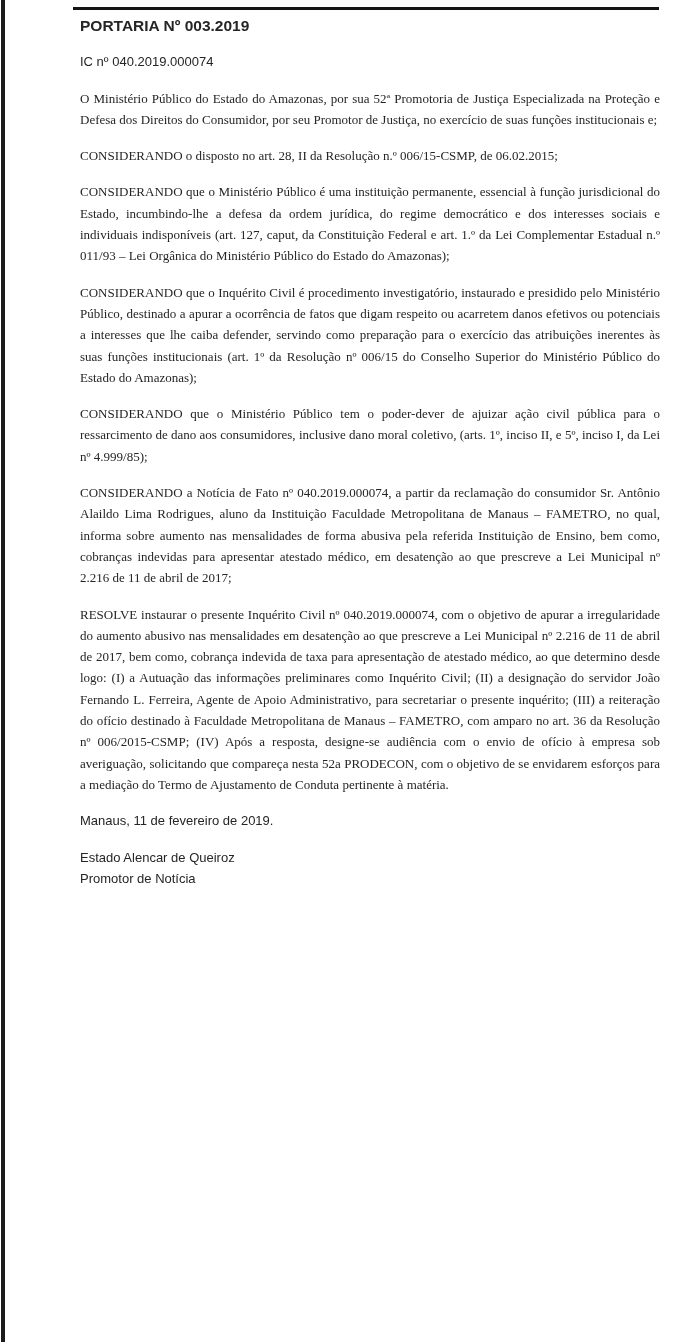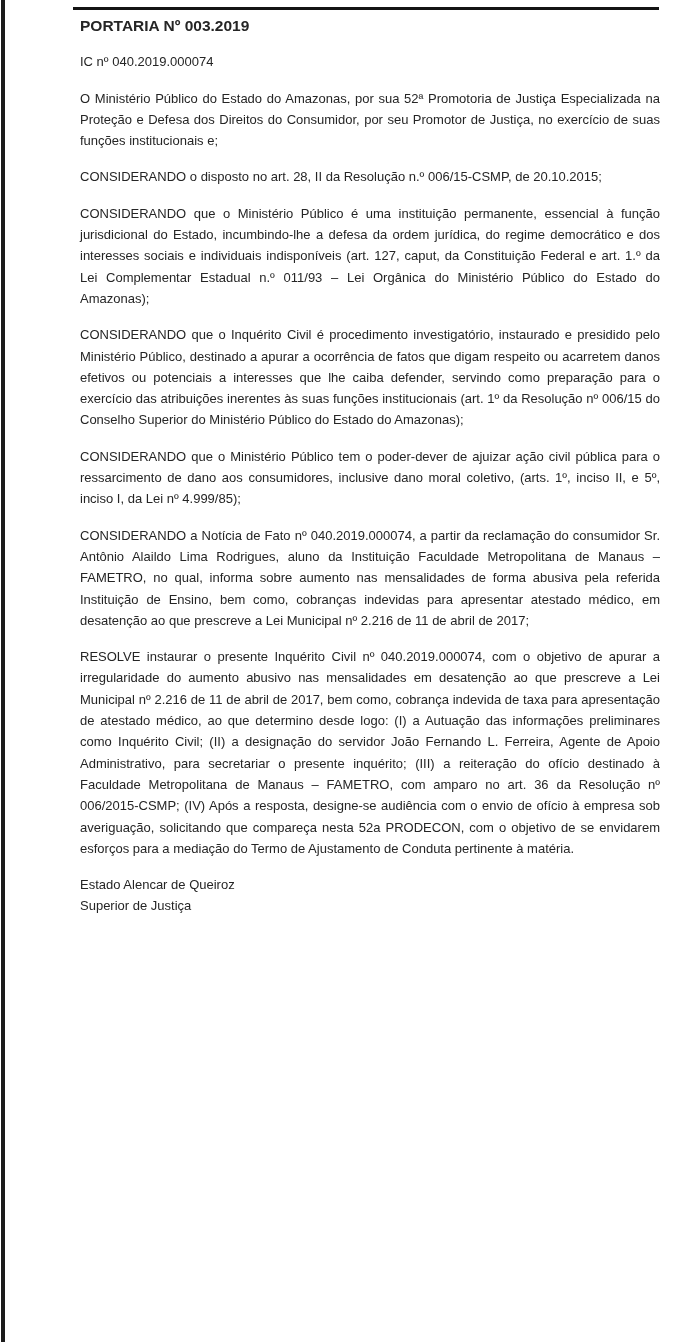--- a/index.html
+++ b/index.html
@@ -44,20 +44,21 @@
     line-height: 21.3px;
     font-weight: normal;
   }
   .content h1 {
     margin-top: 0;
     font-weight: bold;
     font-size: 15.5px;
   }
   .para {
     text-align: justify;
+    font-family: Liberation Serif, serif;
   }
   .sig-block p {
     margin: 0;
   }
   .sig-block {
     margin-top: 15px;
   }
 </style>
 </head>
 <body>
@@ -65,27 +66,28 @@
 <div class="page">
   <div class="left-bar"></div>
   <div class="top-rule"></div>
 
   <div class="content">
     <h1>PORTARIA Nº 003.2019</h1>
 
     <p>IC nº 040.2019.000074</p>
 
     <p class="para">O Ministério Público do Estado do Amazonas, por sua 52ª Promotoria de Justiça Especializada na Proteção e Defesa dos Direitos do Consumidor, por seu Promotor de Justiça, no exercício de suas funções institucionais e;</p>
-    <p class="para">CONSIDERANDO o disposto no art. 28, II da Resolução n.º 006/15-CSMP, de 20.10.2015;</p>
+    <p class="para">CONSIDERANDO o disposto no art. 28, II da Resolução n.º 006/15-CSMP, de 06.02.2015;</p>
     <p class="para">CONSIDERANDO que o Ministério Público é uma instituição permanente, essencial à função jurisdicional do Estado, incumbindo-lhe a defesa da ordem jurídica, do regime democrático e dos interesses sociais e individuais indisponíveis (art. 127, caput, da Constituição Federal e art. 1.º da Lei Complementar Estadual n.º 011/93 – Lei Orgânica do Ministério Público do Estado do Amazonas);</p>
     <p class="para">CONSIDERANDO que o Inquérito Civil é procedimento investigatório, instaurado e presidido pelo Ministério Público, destinado a apurar a ocorrência de fatos que digam respeito ou acarretem danos efetivos ou potenciais a interesses que lhe caiba defender, servindo como preparação para o exercício das atribuições inerentes às suas funções institucionais (art. 1º da Resolução nº 006/15 do Conselho Superior do Ministério Público do Estado do Amazonas);</p>
     <p class="para">CONSIDERANDO que o Ministério Público tem o poder-dever de ajuizar ação civil pública para o ressarcimento de dano aos consumidores, inclusive dano moral coletivo, (arts. 1º, inciso II, e 5º, inciso I, da Lei nº 4.999/85);</p>
     <p class="para">CONSIDERANDO a Notícia de Fato nº 040.2019.000074, a partir da reclamação do consumidor Sr. Antônio Alaildo Lima Rodrigues, aluno da Instituição Faculdade Metropolitana de Manaus – FAMETRO, no qual, informa sobre aumento nas mensalidades de forma abusiva pela referida Instituição de Ensino, bem como, cobranças indevidas para apresentar atestado médico, em desatenção ao que prescreve a Lei Municipal nº 2.216 de 11 de abril de 2017;</p>
     <p class="para">RESOLVE instaurar o presente Inquérito Civil nº 040.2019.000074, com o objetivo de apurar a irregularidade do aumento abusivo nas mensalidades em desatenção ao que prescreve a Lei Municipal nº 2.216 de 11 de abril de 2017, bem como, cobrança indevida de taxa para apresentação de atestado médico, ao que determino desde logo: (I) a Autuação das informações preliminares como Inquérito Civil; (II) a designação do servidor João Fernando L. Ferreira, Agente de Apoio Administrativo, para secretariar o presente inquérito; (III) a reiteração do ofício destinado à Faculdade Metropolitana de Manaus – FAMETRO, com amparo no art. 36 da Resolução nº 006/2015-CSMP; (IV) Após a resposta, designe-se audiência com o envio de ofício à empresa sob averiguação, solicitando que compareça nesta 52a PRODECON, com o objetivo de se envidarem esforços para a mediação do Termo de Ajustamento de Conduta pertinente à matéria.</p>
 
 
+    <p>Manaus, 11 de fevereiro de 2019.</p>
 
     <div class="sig-block">
       <p>Estado Alencar de Queiroz</p>
-      <p>Superior de Justiça</p>
+      <p>Promotor de Notícia</p>
     </div>
   </div>
 </div>
 
 </body></html>

